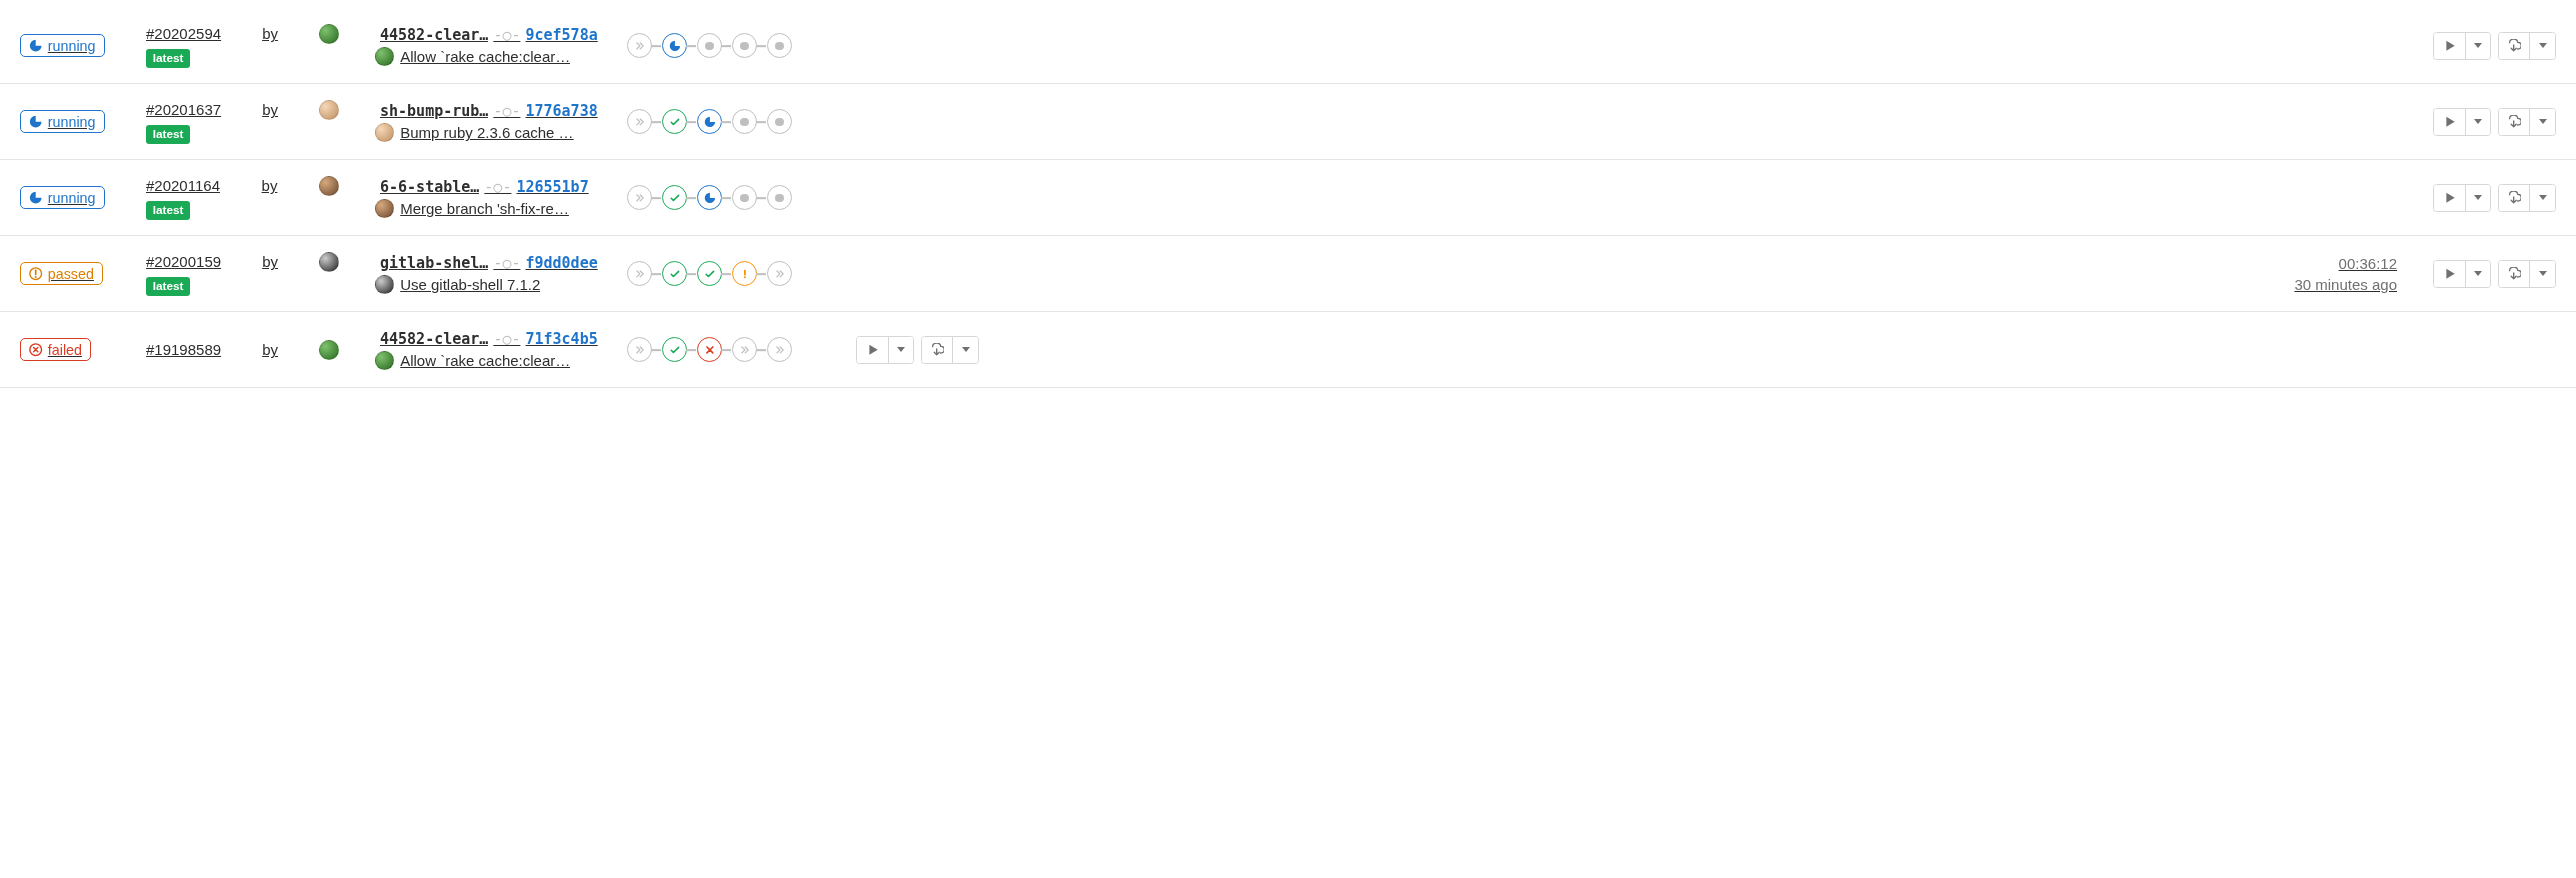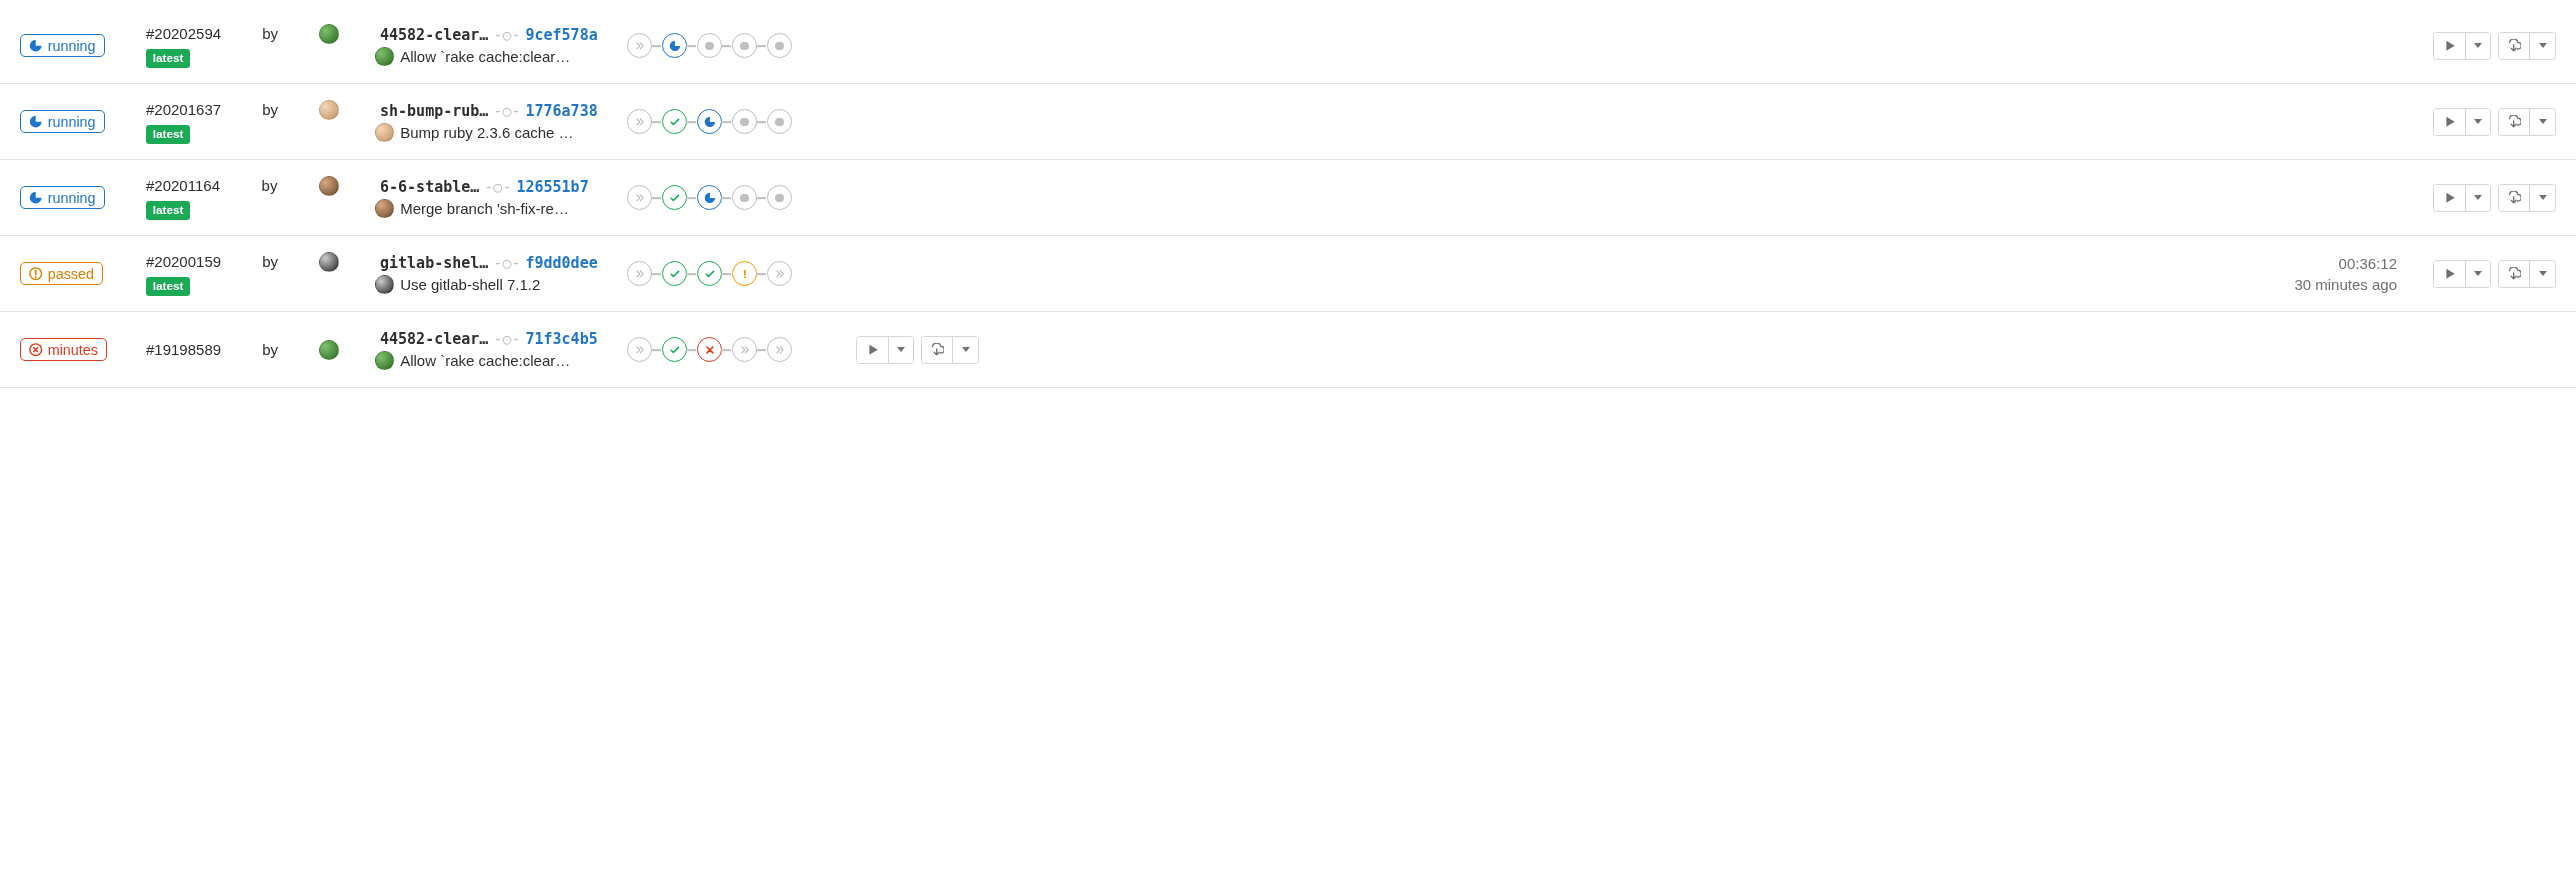--- a/index.html
+++ b/index.html
@@ -10,20 +10,21 @@
   background: #fff;
   padding: 8.4px 0;
 }
 .pipeline-list { width: 100%; }
 .pipeline-row {
   display: flex;
   align-items: center;
   padding: 13.4px 20px;
   border-bottom: 0.8px solid #e5e5e5;
   min-height: 76px;
+  text-decoration: underline;
 }
 .pipeline-row:first-child { border-top: none; }
 
 .col-status { width: 126px; flex-shrink: 0; display:flex; align-items:center; }
 .col-info   { width: 193px; flex-shrink: 0; }
 .col-commit { width: 252px; flex-shrink: 0; margin-left: 36px; }
 .col-stages { width: 218px; flex-shrink: 0; display:flex; align-items:center; }
 .col-time   { flex: 1; text-align: right; padding-right: 25px; color:#707070; font-size: 15px; }
 .col-actions{ width: 134px; flex-shrink:0; display:flex; gap:6.7px; justify-content:flex-end; }
 
@@ -497,21 +498,21 @@
     </div>
   </div>
     <div class="pipeline-row">
     <div class="col-status">
         <span class="status-badge status-failed">
     <span class="status-icon">
             <svg viewBox="0 0 16 16">
               <use href="#i-failed-badge"></use>
             </svg>
           </span>
-    <span>minutes</span>
+    <span>failed</span>
   </span>
       </div>
     <div class="col-info">
       <div class="pipeline-id-line">
         <span class="pipeline-id">#19198589</span>
         <span class="by-text">by</span>
         <span class="avatar green"></span>
       </div>
 
     </div>

